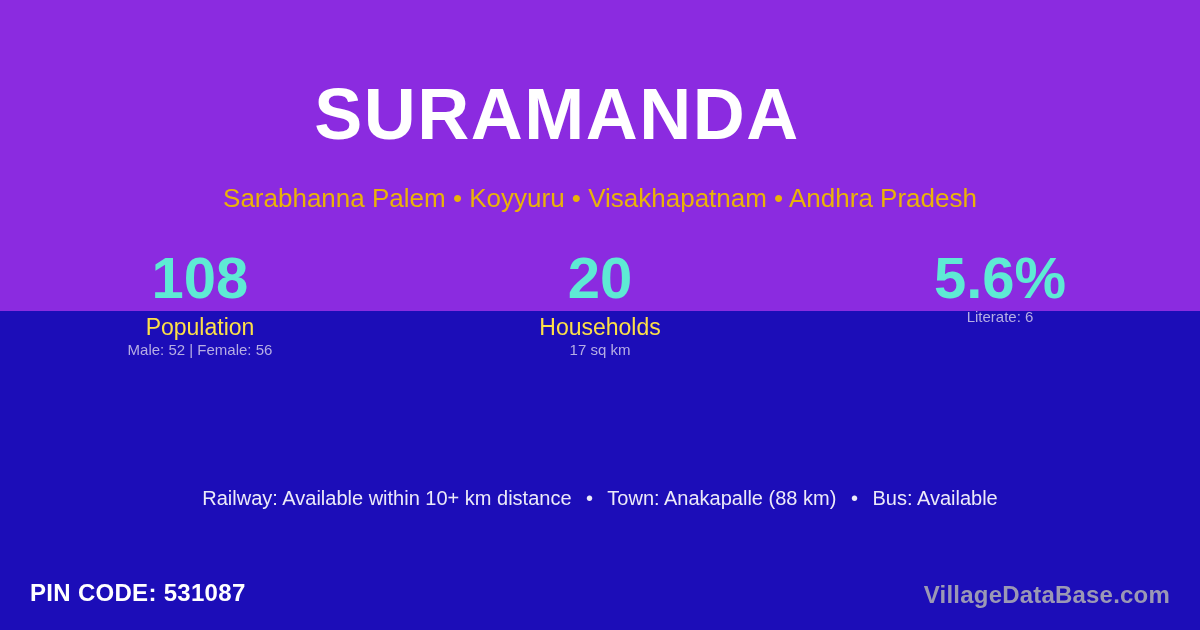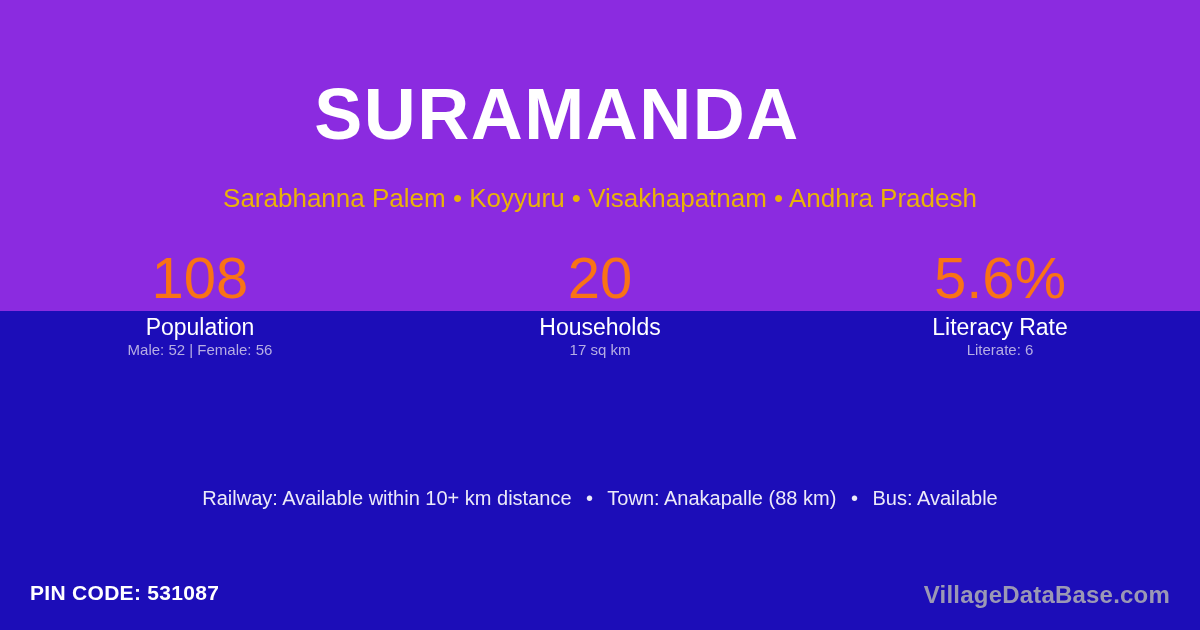--- a/index.html
+++ b/index.html
@@ -64,30 +64,30 @@
     top: 248px;
     width: 1200px;
     display: flex;
     flex-direction: row;
   }
   .stat-col {
     flex: 1 1 0;
     text-align: center;
   }
   .stat-value {
-    color: #f97316;
+    color: #5eead4;
     font-size: 58px;
-    font-weight: 400;
+    font-weight: 700;
     line-height: 60px;
     letter-spacing: 0px;
     white-space: nowrap;
   }
   .stat-label {
     margin-top: 5px;
-    color: #ffffff;
+    color: #fde047;
     font-size: 23px;
     font-weight: 400;
     line-height: 28px;
     white-space: nowrap;
   }
   .stat-sub {
     color: #b6aee4;
     font-size: 15px;
     font-weight: 400;
     line-height: 18px;
@@ -112,21 +112,21 @@
     padding: 0 9px;
     color: #eceaf8;
   }
 
   
   .pin-code {
     position: absolute;
     left: 30px;
     top: 578px;
     color: #ffffff;
-    font-size: 21px;
+    font-size: 24px;
     font-weight: 700;
     letter-spacing: 0.3px;
     line-height: 30px;
     white-space: nowrap;
   }
   .site-watermark {
     position: absolute;
     right: 30px;
     top: 580px;
     color: #9b98b5;
@@ -158,21 +158,20 @@
     </div>
 
     <div class="stat-col">
       <div class="stat-value">20</div>
       <div class="stat-label">Households</div>
       <div class="stat-sub">17 sq km</div>
     </div>
 
     <div class="stat-col">
       <div class="stat-value">5.6%</div>
-      <div class="stat-label">Literacy Rate</div>
       <div class="stat-sub">Literate: 6</div>
     </div>
 
   </div>
 
   <div class="connectivity-row">
     <span>Railway: Available within 10+ km distance</span>
     <span class="sep">•</span>
     <span>Town: Anakapalle (88 km)</span>
     <span class="sep">•</span>

